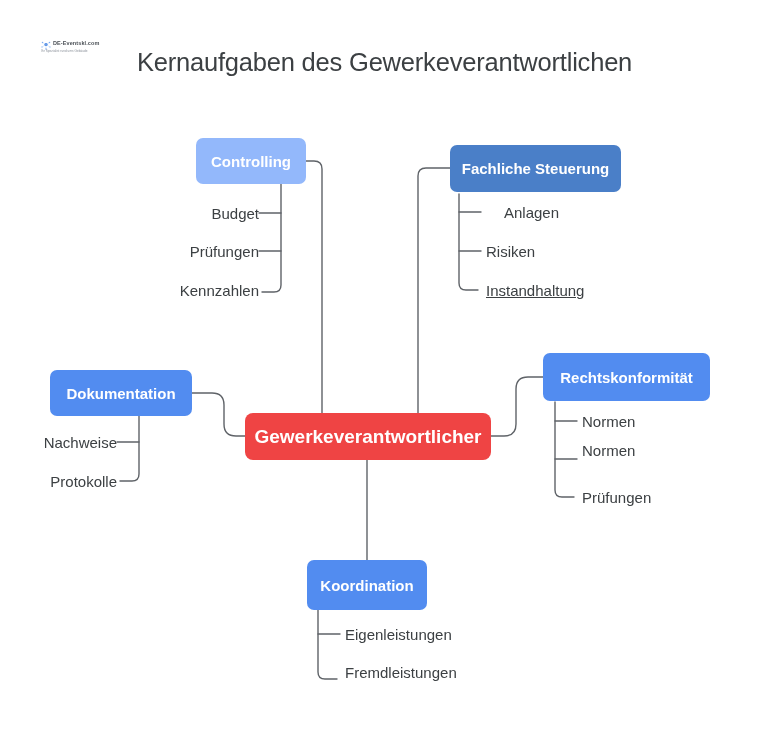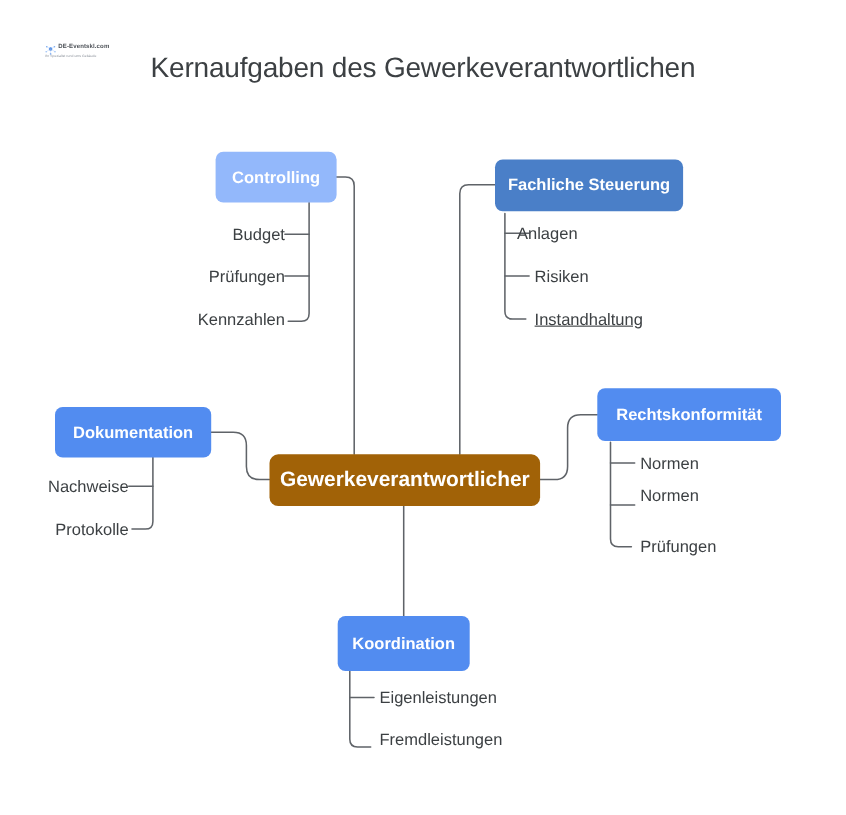--- a/index.html
+++ b/index.html
@@ -156,29 +156,29 @@
 
       <path d="M555 402 V490 Q555 497 562 497 H574"></path>
       <path d="M555 421 H577"></path>
       <path d="M555 459 H577"></path>
 
       <path d="M318 610 V672 Q318 679 325 679 H337"></path>
       <path d="M318 634 H340"></path>
     </g>
   </svg>
 
-  <div class="node root" style="left:245px; top:413px; width:246px; height:47px; background:#a16207;">Gewerkeverantwortlicher</div>
+  <div class="node root" style="left:245px; top:413px; width:246px; height:47px; background:#ef4444;">Gewerkeverantwortlicher</div>
 
   <div class="node branch" style="left:180px; top:138px; width:110px; height:46px; background:#93b8fb;margin-left:16px;">Controlling</div>
   <div class="leaf right-aligned" style="left:155px; top:206px; width:104px;">Budget</div>
   <div class="leaf right-aligned" style="left:155px; top:244px; width:104px;">Prüfungen</div>
   <div class="leaf right-aligned" style="left:140px; top:283px; width:119px;">Kennzahlen</div>
 
   <div class="node branch" style="left:450px; top:145px; width:171px; height:47px; background:#4a7fc8;">Fachliche Steuerung</div>
-  <div class="leaf" style="left:470px; top:205px;">Anlagen</div>
+  <div class="leaf" style="left:504px; top:205px;">Anlagen</div>
   <div class="leaf" style="left:486px; top:244px;">Risiken</div>
   <div class="leaf" style="left:486px; top:283px;text-decoration:underline;">Instandhaltung</div>
 
   <div class="node branch" style="left:50px; top:370px; width:142px; height:46px; background:#528cf0;">Dokumentation</div>
   <div class="leaf right-aligned" style="left:20px; top:435px; width:97px;">Nachweise</div>
   <div class="leaf right-aligned" style="left:20px; top:474px; width:97px;">Protokolle</div>
 
   <div class="node branch" style="left:543px; top:353px; width:167px; height:48px; background:#528cf0;">Rechtskonformität</div>
   <div class="leaf" style="left:582px; top:414px;">Normen</div>
   <div class="leaf" style="left:582px; top:443px;">Normen</div>

